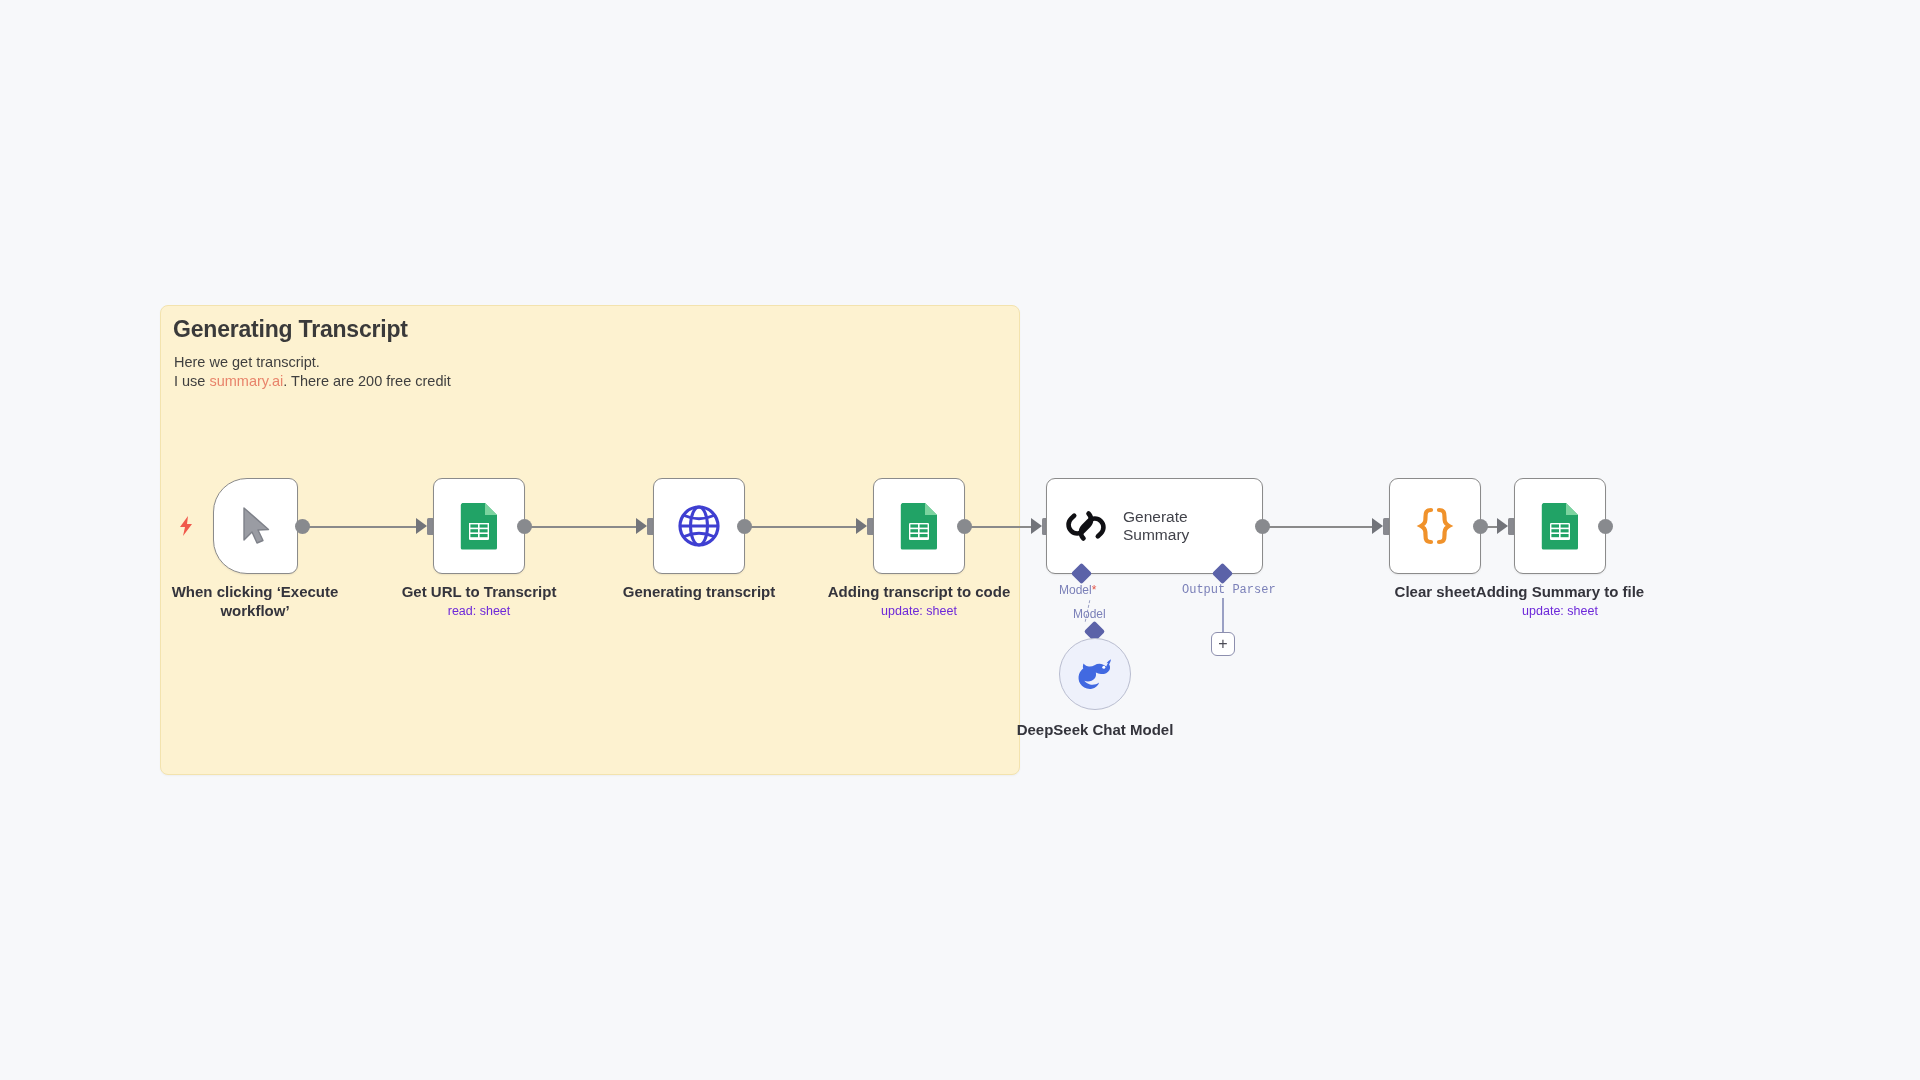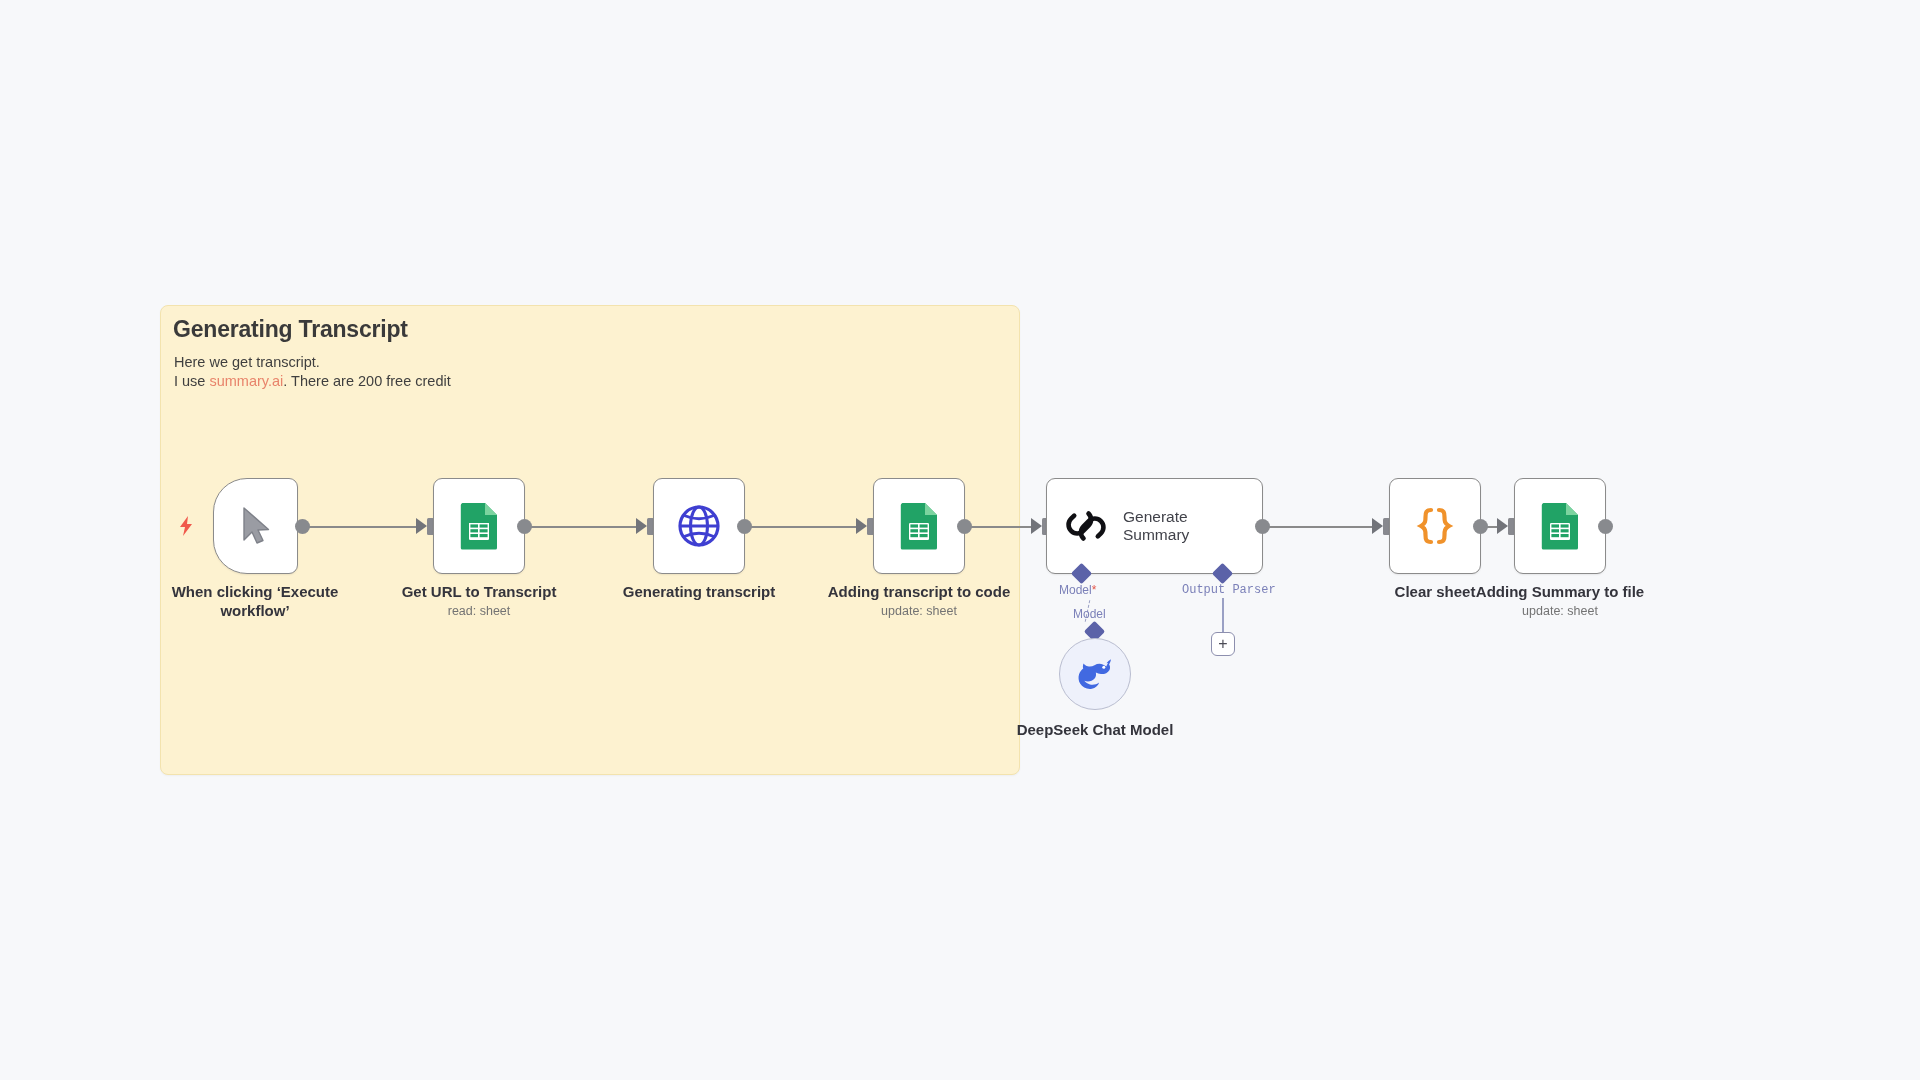--- a/index.html
+++ b/index.html
@@ -96,21 +96,21 @@
     text-align: center;
     font-size: 15px;
     font-weight: bold;
     color: #34343c;
     line-height: 19px;
   }
   .subcaption {
     position: absolute;
     text-align: center;
     font-size: 12.5px;
-    color: #737373;
+    color: #6d28d9;
     line-height: 15px;
   }
 
   
   .edge {
     position: absolute;
     height: 2px;
     background: #8a8a8a;
   }
   .dot-out {

